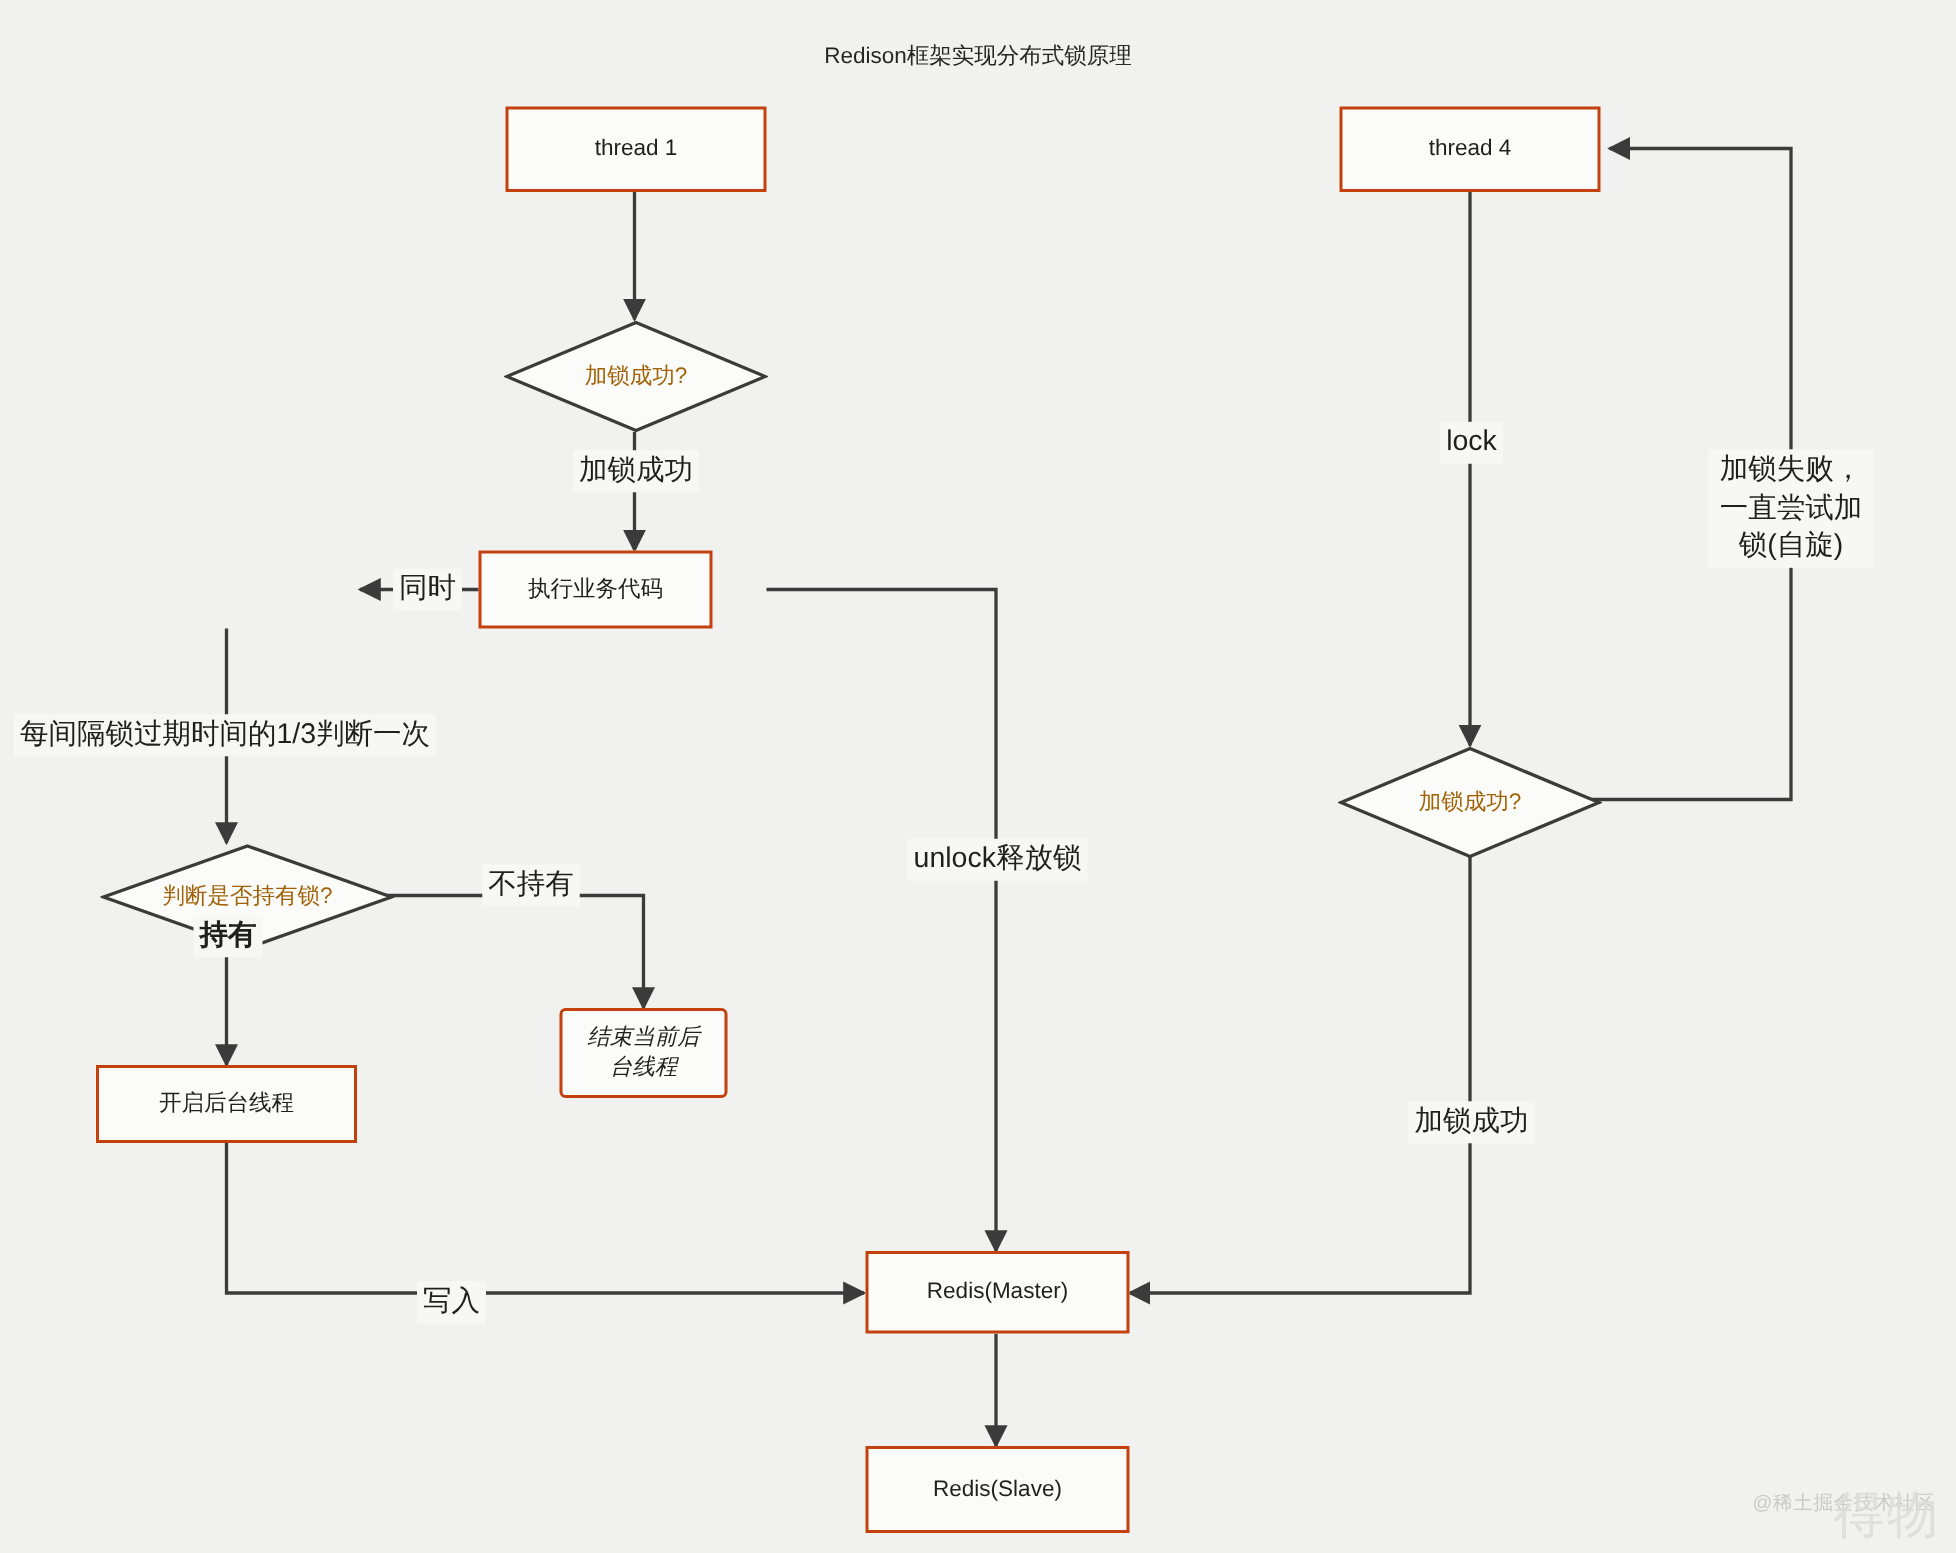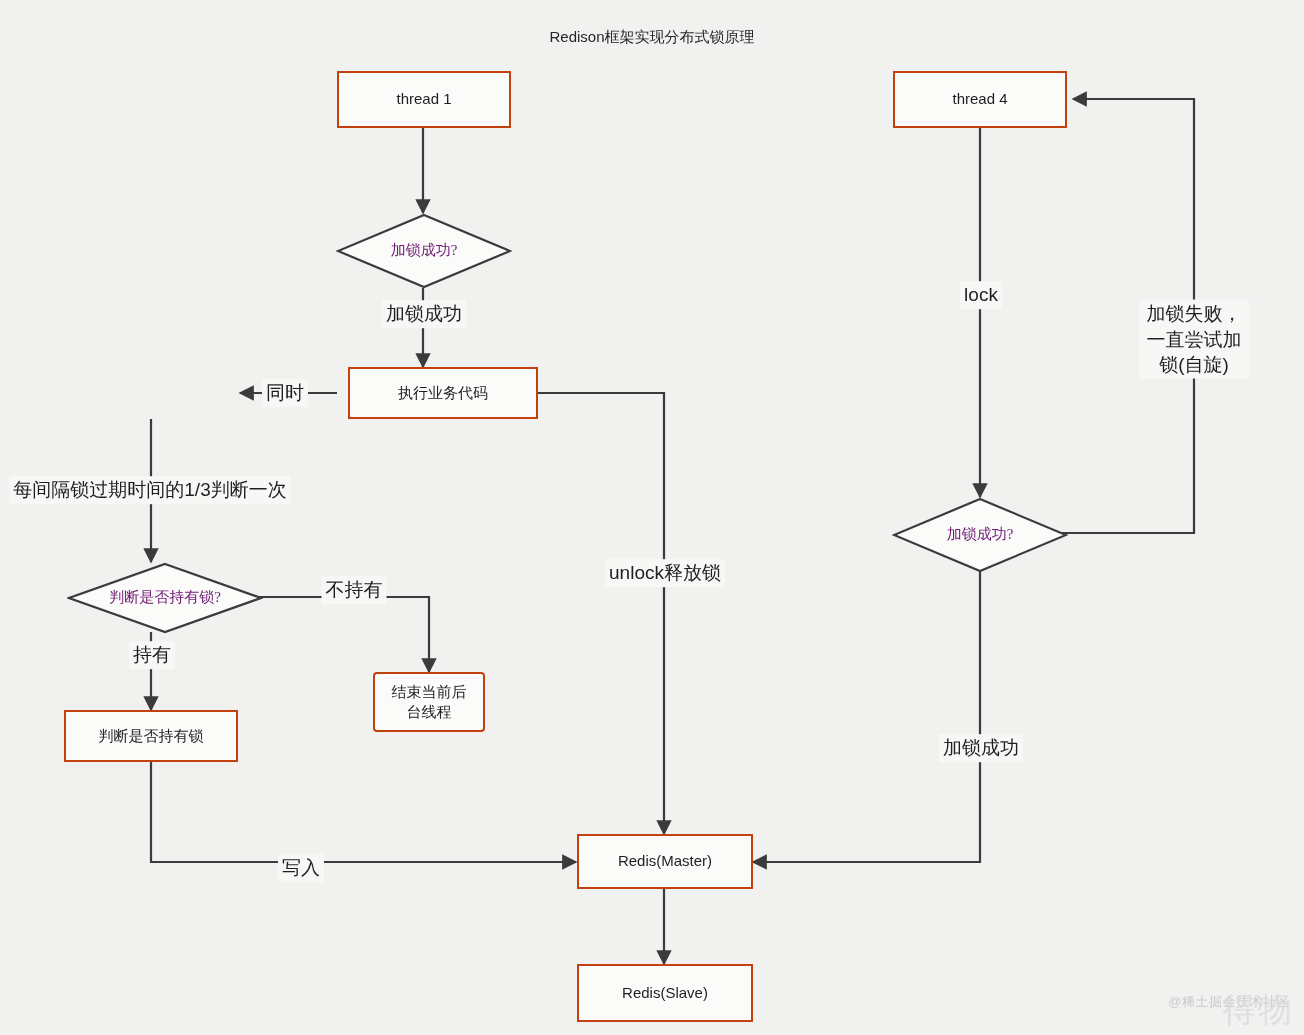--- a/index.html
+++ b/index.html
@@ -34,41 +34,41 @@
     align-items: center;
     justify-content: center;
     text-align: center;
     color: #1f1f1f;
     font-size: 15px;
     line-height: 1.35;
     white-space: pre-line;
   }
   .node.rounded {
     border-radius: 4px;
+    font-style: italic;
   }
   .diamond {
     position: absolute;
     display: flex;
     align-items: center;
     justify-content: center;
   }
   .diamond svg {
     position: absolute;
     left: 0;
     top: 0;
   }
   .diamond .dlabel {
     position: relative;
     z-index: 2;
     font-size: 15px;
-    color: #701a75;
+    color: #a16207;
     text-align: left;
     line-height: 1.3;
     white-space: pre-line;
-    font-family: Liberation Serif, serif;
   }
   .edge-label {
     position: absolute;
     background: #f7f7f6;
     color: #1f1f1f;
     font-size: 19px;
     line-height: 1.35;
     text-align: center;
     padding: 1px 4px;
     white-space: pre-line;
@@ -145,34 +145,34 @@
 
   <div class="node" style="left:337px; top:71px; width:174px; height:57px;">thread 1</div>
 
   <div class="diamond" style="left:336px; top:213px; width:176px; height:76px;">
     <svg width="176" height="76">
       <polygon points="88,2 174,38 88,74 2,38" fill="#fbfbfa" stroke="#3b3b3b" stroke-width="2.2"></polygon>
     </svg>
     <span class="dlabel">加锁成功?</span>
   </div>
 
-  <div class="node" style="left:348px; top:367px; width:190px; height:52px;">执行业务代码</div>
+  <div class="node" style="left:319px; top:367px; width:156px; height:52px;">执行业务代码</div>
 
 
   <div class="diamond" style="left:67px; top:562px; width:196px; height:72px;">
     <svg width="196" height="72">
       <polygon points="98,2 194,36 98,70 2,36" fill="#fbfbfa" stroke="#3b3b3b" stroke-width="2.2"></polygon>
     </svg>
     <span class="dlabel">判断是否持有锁?</span>
   </div>
 
   <div class="node rounded" style="left:373px; top:672px; width:112px; height:60px;">结束当前后
 台线程</div>
 
-  <div class="node" style="left:64px; top:710px; width:174px; height:52px;">判断是否持有锁</div>
+  <div class="node" style="left:64px; top:710px; width:174px; height:52px;">开启后台线程</div>
 
   <div class="node" style="left:577px; top:834px; width:176px; height:55px;">Redis(Master)</div>
 
   <div class="node" style="left:577px; top:964px; width:176px; height:58px;">Redis(Slave)</div>
 
   <div class="node" style="left:893px; top:71px; width:174px; height:57px;">thread 4</div>
 
   <div class="diamond" style="left:892px; top:497px; width:176px; height:76px;">
     <svg width="176" height="76">
       <polygon points="88,2 174,38 88,74 2,38" fill="#fbfbfa" stroke="#3b3b3b" stroke-width="2.2"></polygon>
@@ -181,21 +181,21 @@
   </div>
 
   <div class="edge-label" style="left:424px; top:314px;">加锁成功</div>
 
   <div class="edge-label" style="left:285px; top:393px;">同时</div>
 
   <div class="edge-label" style="left:150px; top:490px;">每间隔锁过期时间的1/3判断一次</div>
 
   <div class="edge-label" style="left:354px; top:590px;">不持有</div>
 
-  <div class="edge-label" style="left:152px; top:655px;">持有</div>
+  <div class="edge-label" style="left:152px; top:624px;font-weight:bold;">持有</div>
 
   <div class="edge-label" style="left:301px; top:868px;">写入</div>
 
   <div class="edge-label" style="left:665px; top:573px;">unlock释放锁</div>
 
   <div class="edge-label" style="left:981px; top:295px;">lock</div>
 
   <div class="edge-label" style="left:1194px; top:339px;">加锁失败，
 一直尝试加锁(自旋)</div>
 

